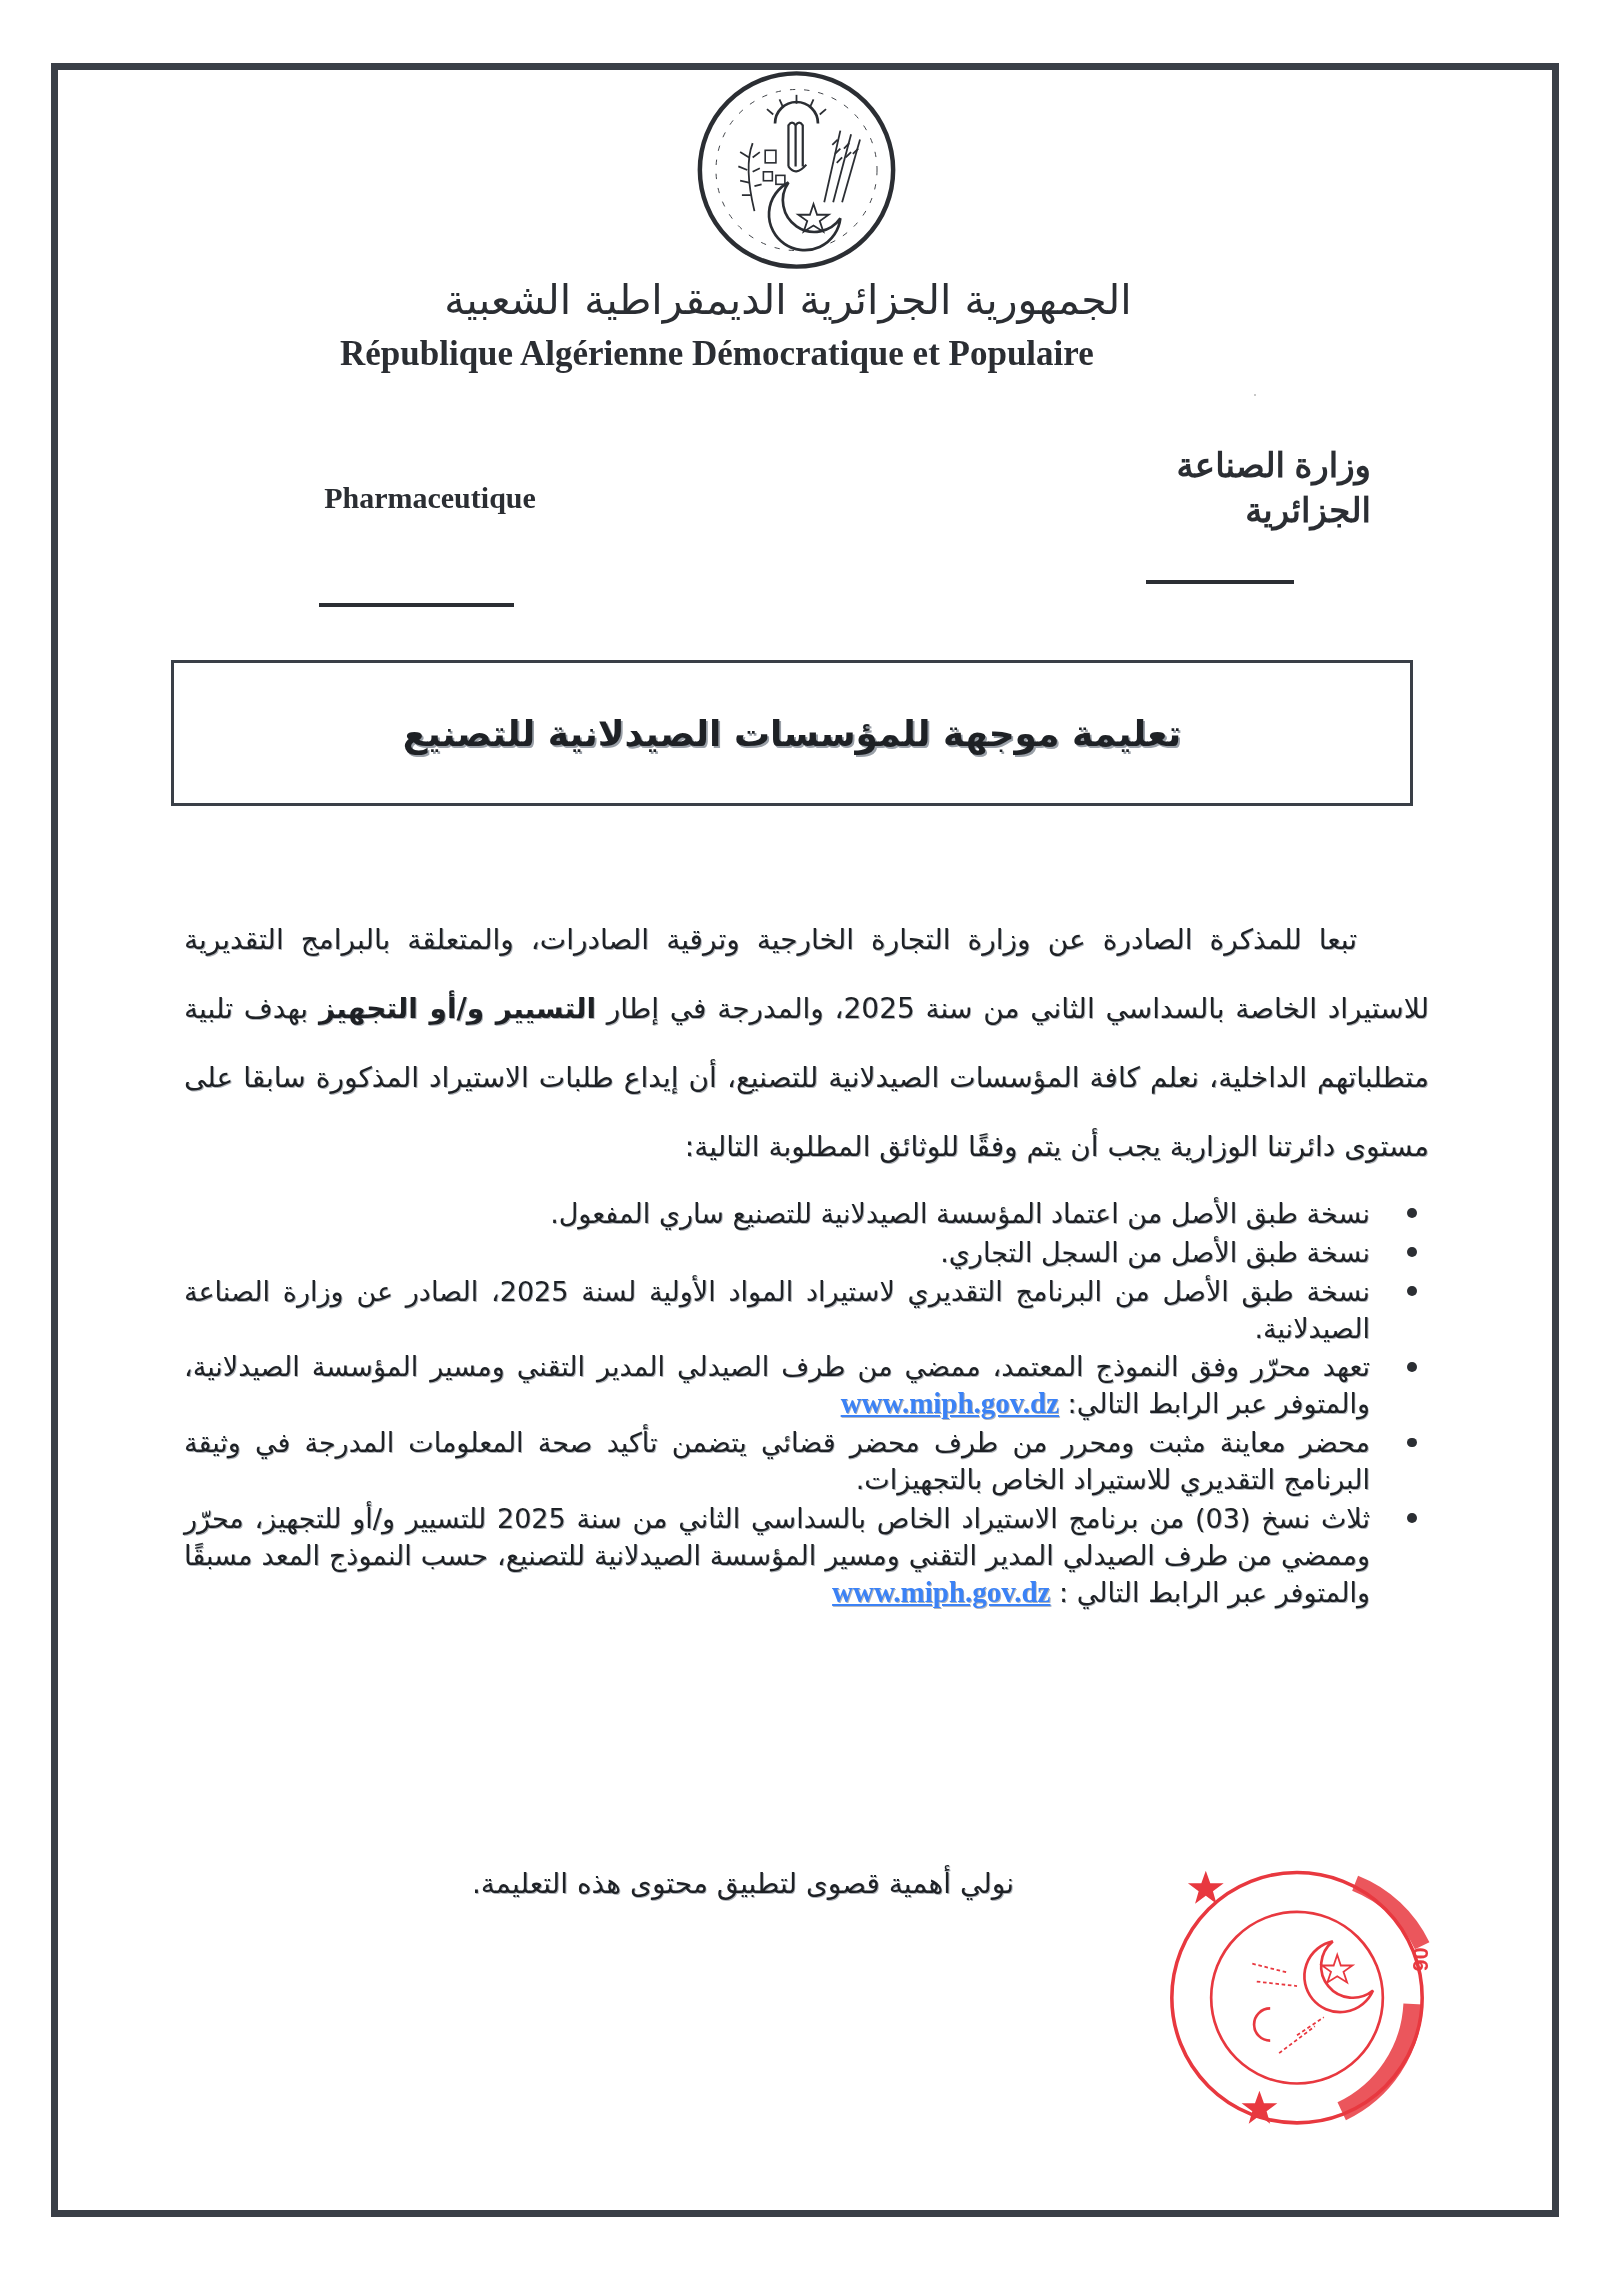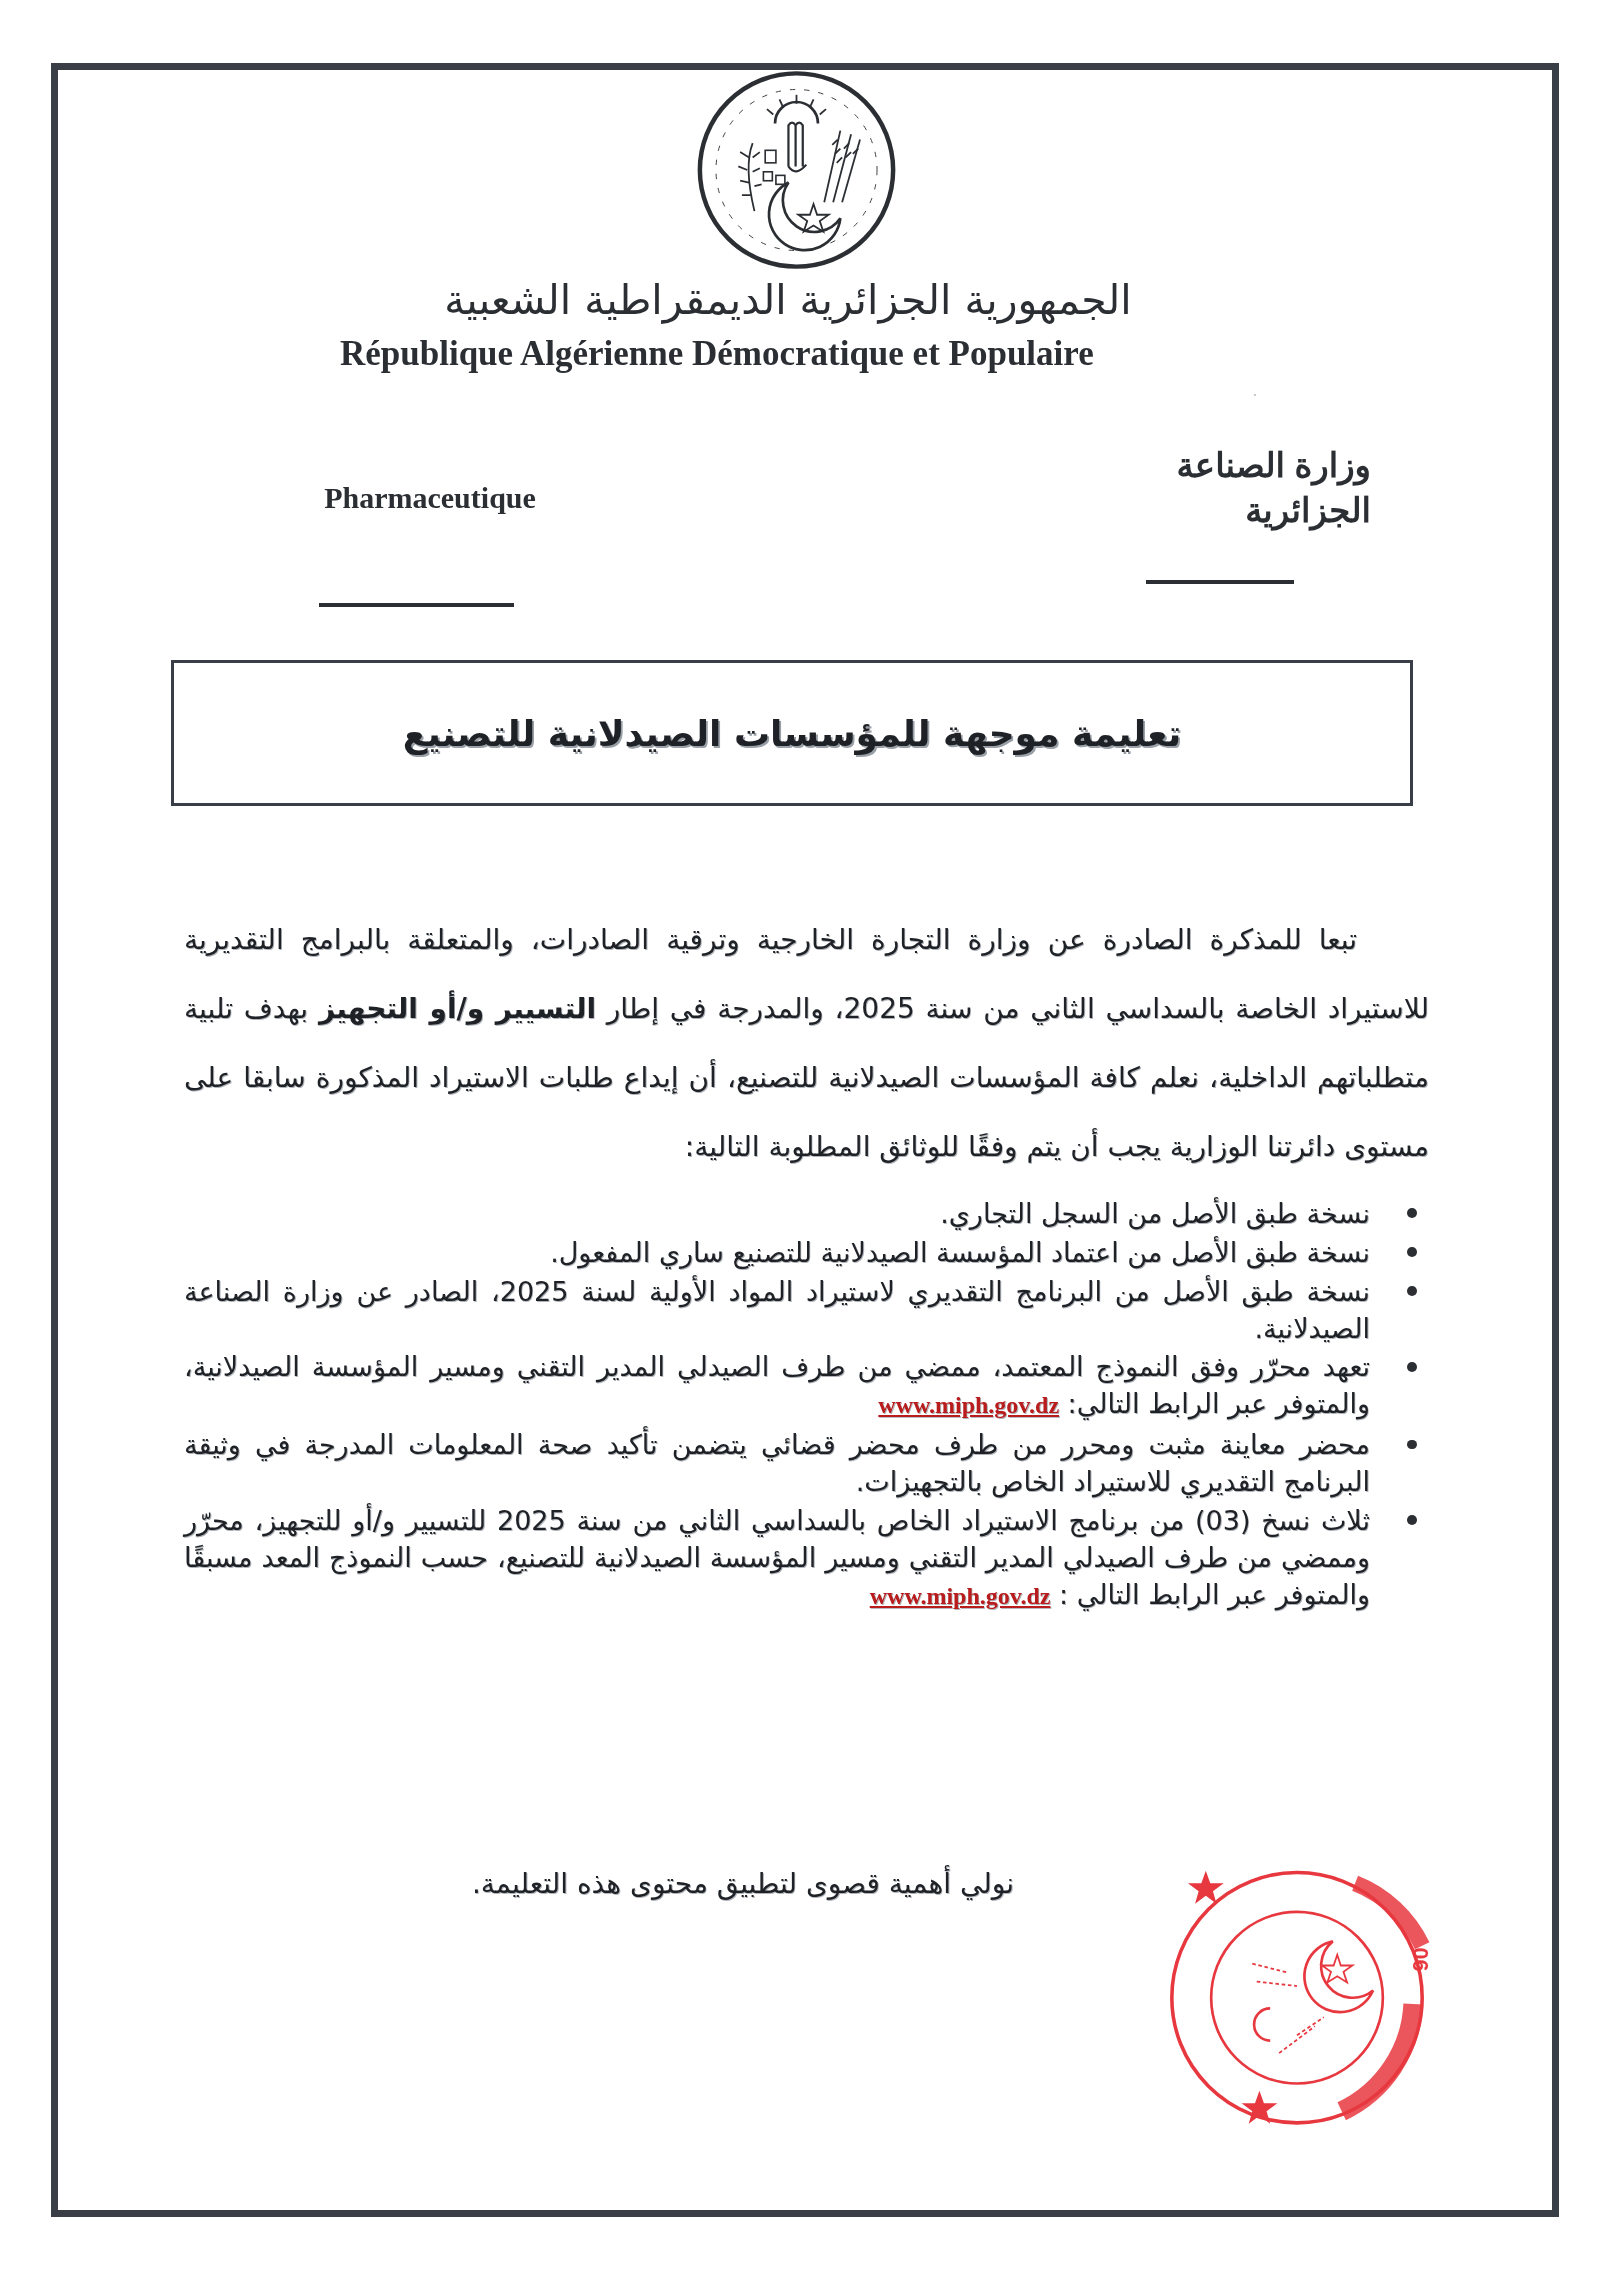--- a/index.html
+++ b/index.html
@@ -51,21 +51,21 @@
   .req-list {
     position: absolute; left: 184px; top: 1195px; width: 1249px; margin: 0; padding: 0;
     list-style: none; direction: rtl;
     font-family: "DejaVu Sans", sans-serif; font-size: 27px; line-height: 37px; color: #1e2125;
     text-shadow: 0.9px 0.9px 0 #b0b4ba;
   }
   .req-list li { position: relative; padding-right: 63px; text-align: justify; text-align-last: right; margin-bottom: 1.8px; }
   .req-list .bullet {
     position: absolute; right: 16px; top: 13.4px; width: 9.9px; height: 9.9px; border-radius: 50%; background: #2b2e33;
   }
-  .link { font-family: "Liberation Serif", serif; font-weight: bold; font-size: 24px; text-decoration: underline; color: #b91c1c; direction: ltr; unicode-bidi: embed; }
+  .link { font-family: "Liberation Serif", serif; font-weight: bold; font-size: 29px; text-decoration: underline; color: #3b82f6; direction: ltr; unicode-bidi: embed; }
   .closing {
     position: absolute; left: 358px; top: 1867px; width: 770px; text-align: center; direction: rtl;
     font-family: "DejaVu Sans", sans-serif; font-weight: normal; font-size: 28px; color: #1e2125;
     text-shadow: 0.9px 0.9px 0 #b0b4ba;
   }
   .stamp { position: absolute; left: 1145px; top: 1856px; width: 304px; height: 278px; }
   .scan-dot { position: absolute; left: 1254px; top: 394px; width: 1.8px; height: 1.8px; background: #c8c8c8; }
 </style>
 </head>
 <body>
@@ -127,22 +127,22 @@
 
 <div class="title-box">
   <span class="title-text">تعليمة موجهة للمؤسسات الصيدلانية للتصنيع</span>
 </div>
 
 <div class="body-para">
   <span class="indent"></span><span>تبعا للمذكرة الصادرة عن وزارة التجارة الخارجية وترقية الصادرات، والمتعلقة بالبرامج التقديرية للاستيراد الخاصة بالسداسي الثاني من سنة 2025، والمدرجة في إطار </span><b>التسيير و/أو التجهيز</b><span> بهدف تلبية متطلباتهم الداخلية، نعلم كافة المؤسسات الصيدلانية للتصنيع، أن إيداع طلبات الاستيراد المذكورة سابقا على مستوى دائرتنا الوزارية يجب أن يتم وفقًا للوثائق المطلوبة التالية:</span>
 </div>
 
 <ul class="req-list">
+  <li><span class="bullet"></span><span>نسخة طبق الأصل من اعتماد المؤسسة الصيدلانية للتصنيع ساري المفعول.</span></li>
   <li><span class="bullet"></span><span>نسخة طبق الأصل من السجل التجاري.</span></li>
-  <li><span class="bullet"></span><span>نسخة طبق الأصل من اعتماد المؤسسة الصيدلانية للتصنيع ساري المفعول.</span></li>
   <li><span class="bullet"></span><span>نسخة طبق الأصل من البرنامج التقديري لاستيراد المواد الأولية لسنة 2025، الصادر عن وزارة الصناعة الصيدلانية.</span></li>
   <li><span class="bullet"></span><span>تعهد محرّر وفق النموذج المعتمد، ممضي من طرف الصيدلي المدير التقني ومسير المؤسسة الصيدلانية، والمتوفر عبر الرابط التالي: </span><span class="link">www.miph.gov.dz</span></li>
   <li><span class="bullet"></span><span>محضر معاينة مثبت ومحرر من طرف محضر قضائي يتضمن تأكيد صحة المعلومات المدرجة في وثيقة البرنامج التقديري للاستيراد الخاص بالتجهيزات.</span></li>
   <li><span class="bullet"></span><span>ثلاث نسخ (03) من برنامج الاستيراد الخاص بالسداسي الثاني من سنة 2025 للتسيير و/أو للتجهيز، محرّر وممضي من طرف الصيدلي المدير التقني ومسير المؤسسة الصيدلانية للتصنيع، حسب النموذج المعد مسبقًا والمتوفر عبر الرابط التالي : </span><span class="link">www.miph.gov.dz</span></li>
 </ul>
 
 <div class="closing">نولي أهمية قصوى لتطبيق محتوى هذه التعليمة.</div>
 
 <svg class="stamp" viewBox="0 0 340 310">
   <g fill="none" stroke="#e8383f">

